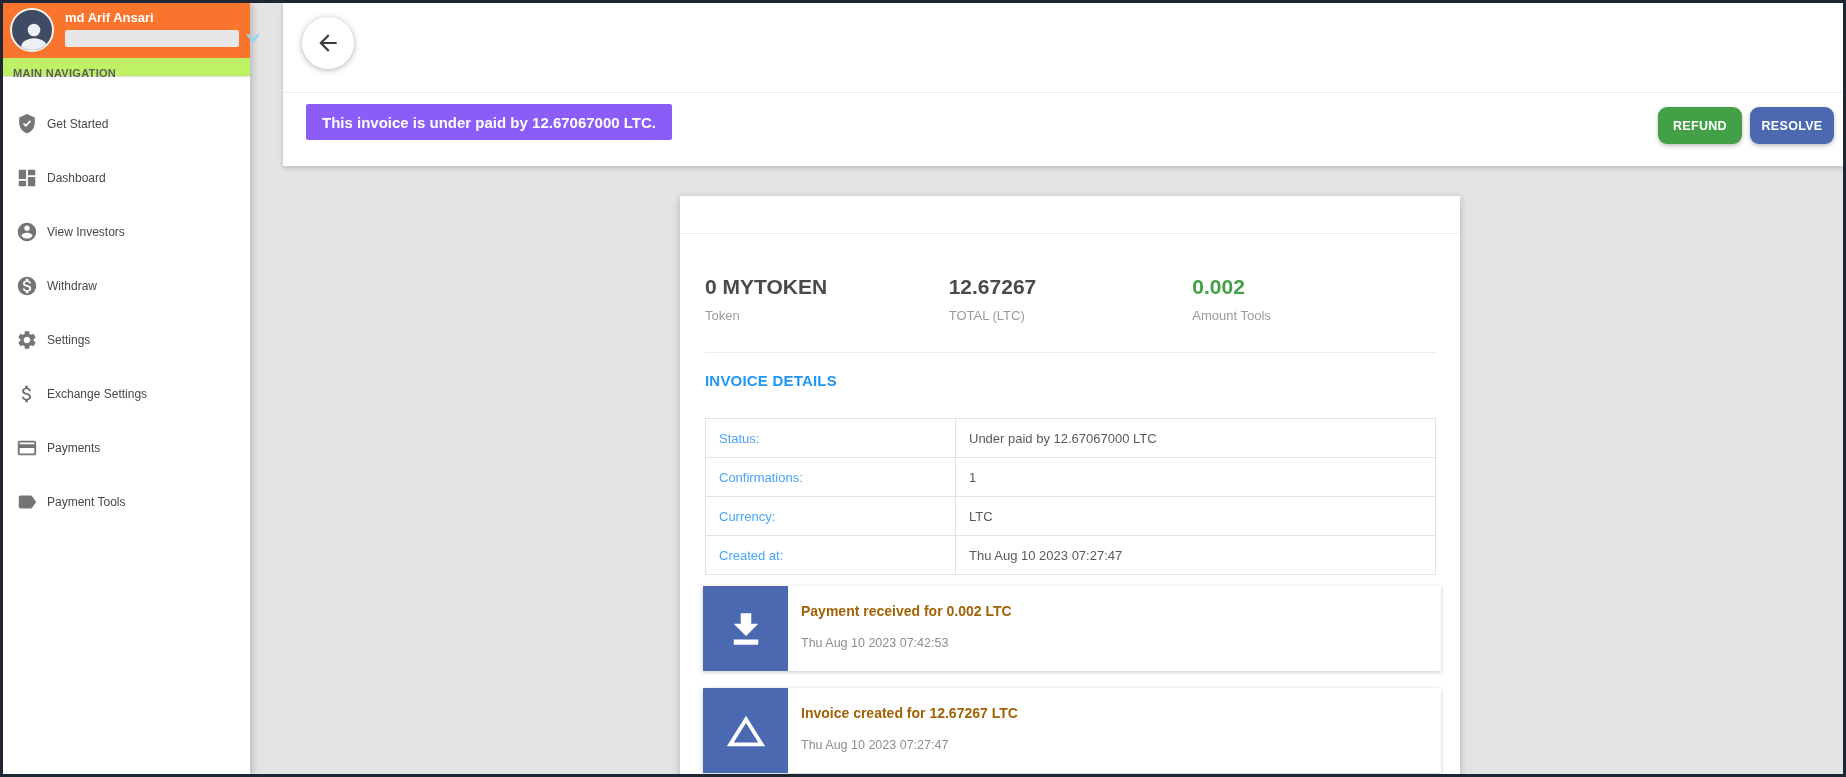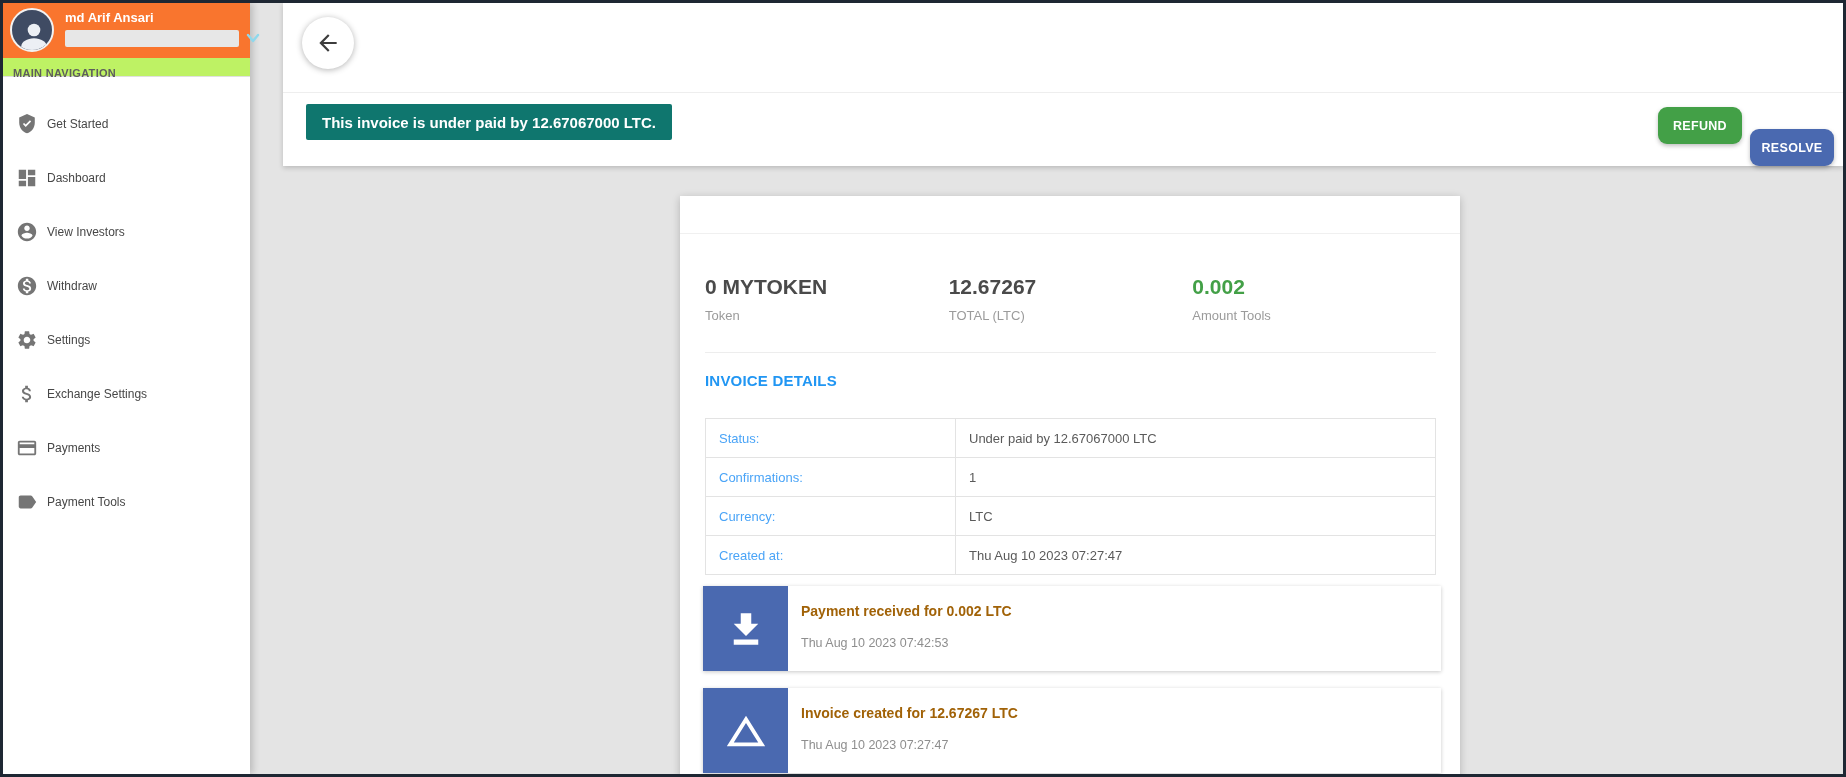--- a/index.html
+++ b/index.html
@@ -22,24 +22,24 @@
   .nav-list { position:absolute; left:0; top:94px; width:247px; }
   .nav-item { position:relative; height:54px; display:flex; align-items:center; cursor:pointer; }
   .nav-item .nicon { width:22px; height:22px; margin-left:13px; flex:0 0 22px; }
   .nav-item .nlabel { margin-left:9px; font-size:12px; font-weight:normal; color:#474747; }
 
   
   .header-panel { position:absolute; left:280px; top:0; width:1560px; height:163px; background:#fff; box-shadow:0 2px 5px rgba(0,0,0,.18); }
   .header-divider { position:absolute; left:0; top:89px; width:1560px; height:1px; background:#eee; }
   .back-btn { position:absolute; left:19px; top:14px; width:52px; height:52px; border-radius:50%; background:#fff; box-shadow:0 1px 6px rgba(0,0,0,.3); display:flex; align-items:center; justify-content:center; cursor:pointer; }
   .page-title { position:absolute; left:84px; top:31px; font-size:17px; color:#28b5d8; }
-  .alert-banner { position:absolute; left:23px; top:101px; height:36px; display:inline-flex; align-items:center; padding:0 16px; background:#0f766e; border-radius:2px; color:#fff; font-size:15px; font-weight:bold; }
+  .alert-banner { position:absolute; left:23px; top:101px; height:36px; display:inline-flex; align-items:center; padding:0 16px; background:#8b5cf6; border-radius:2px; color:#fff; font-size:15px; font-weight:bold; }
   .btn { position:absolute; top:104px; width:84px; height:37px; border:none; border-radius:9px; color:#fff; font-family:inherit; font-size:12.5px; font-weight:bold; letter-spacing:.3px; cursor:pointer; box-shadow:0 2px 4px rgba(0,0,0,.25); }
   .btn-refund { left:1375px; background:#43a047; }
-  .btn-resolve { left:1467px; background:#4a69b0;margin-top:22px; }
+  .btn-resolve { left:1467px; background:#4a69b0; }
 
   
   .card { position:absolute; left:677px; top:193px; width:780px; height:610px; background:#fff; box-shadow:0 2px 8px rgba(0,0,0,.22); }
   .card-topstrip { position:absolute; left:0; top:0; width:780px; height:38px; border-bottom:1px solid #f0f0f0; }
   .stats { position:absolute; left:25px; top:79px; width:731px; display:flex; }
   .stat { width:254px; }
   .stat-value { font-size:21px; font-weight:bold; color:#4a4a4a; }
   .stat-value.green { color:#43a047; }
   .stat-label { margin-top:9px; font-size:13px; color:#9b9b9b; }
   .stats-divider { position:absolute; left:25px; top:156px; width:731px; height:1px; background:#ededed; }

